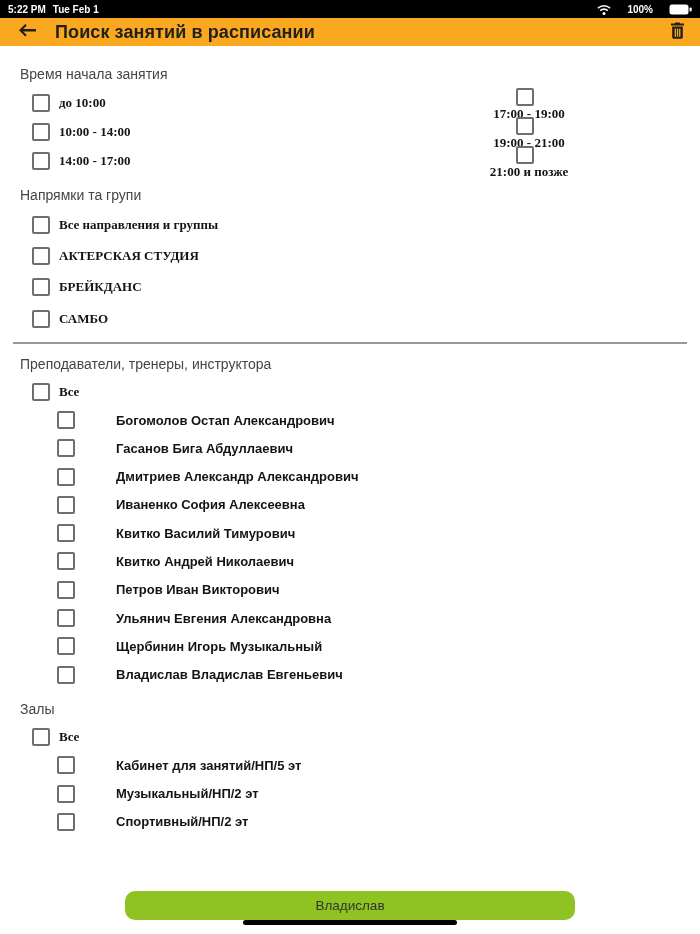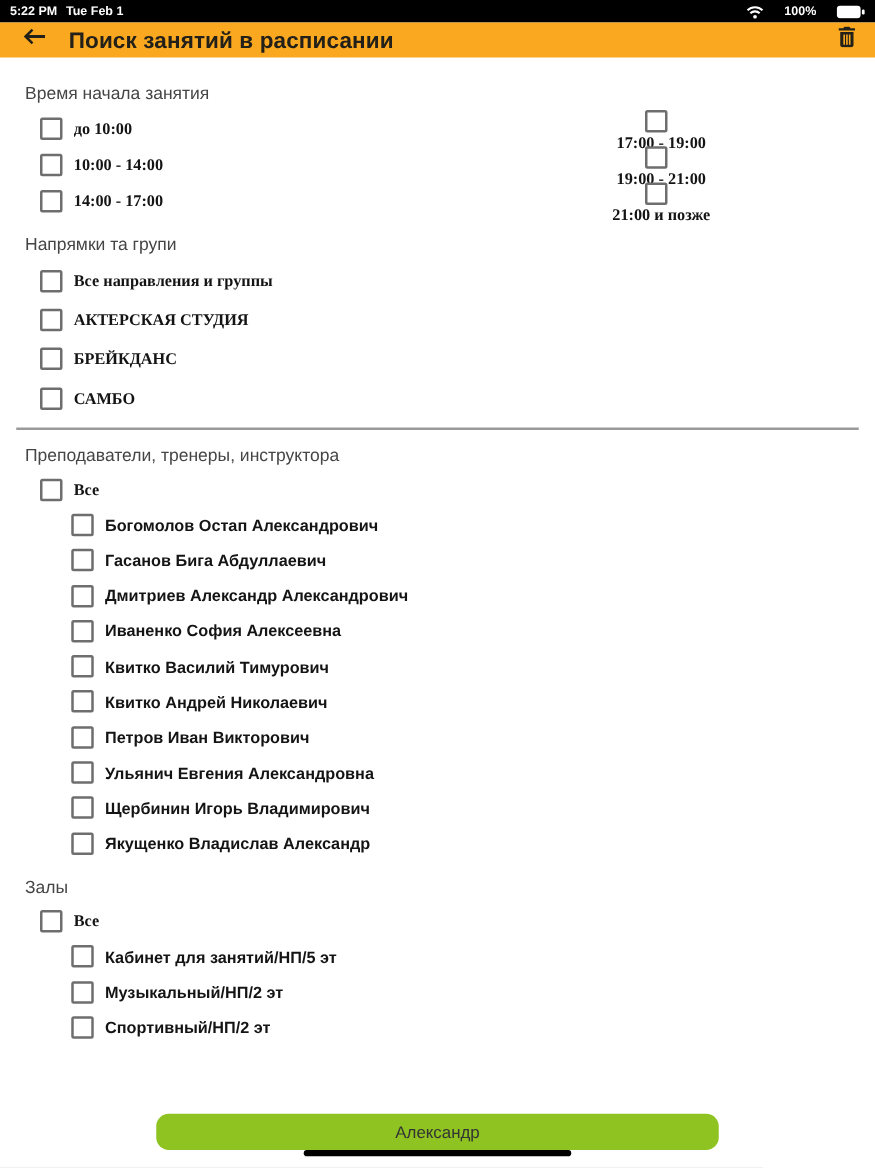--- a/index.html
+++ b/index.html
@@ -22,21 +22,21 @@
   }
   .back-btn{display:flex;align-items:center;margin-left:9px;cursor:pointer;}
   .app-title{font-size:18px;font-weight:700;color:#222018;margin-left:19px;letter-spacing:.1px;}
   .trash-btn{margin-left:auto;margin-right:5px;display:flex;align-items:center;cursor:pointer;}
   
   .content{padding-top:16px;}
   .section-label{font-size:14px;color:#454545;margin:12px 0 6px 20px;}
   .sec-time .section-label{margin-top:4px;}
   .row{display:flex;align-items:center;box-sizing:border-box;}
   .indent-1{padding-left:32px;font-family:Liberation Serif, serif;}
-  .indent-2{padding-left:57px;}
+  .indent-2{padding-left:57px;gap:32px;}
   .two-col{display:grid;grid-template-columns:350px 1fr;}
   .sec-time .row{height:29px;}
   .two-col .row.right{padding-left:8px;flex-direction:column;}
   .sec-groups .row{height:31.4px;}
   .sec-teachers .row{height:28.3px;}
   .sec-halls .row{height:28.3px;}
   .checkbox{
     width:14px;height:14px;border:2px solid #6e6e6e;border-radius:2px;
     background:#fff;margin-right:9px;flex:none;
   }
@@ -187,25 +187,25 @@
         <div class="row indent-2">
           <span class="checkbox"></span>
           <span class="row-label">Петров Иван Викторович</span>
         </div>
         <div class="row indent-2">
           <span class="checkbox"></span>
           <span class="row-label">Ульянич Евгения Александровна</span>
         </div>
         <div class="row indent-2">
           <span class="checkbox"></span>
-          <span class="row-label">Щербинин Игорь Владимирович</span>
-        </div>
-        <div class="row indent-2">
-          <span class="checkbox"></span>
-          <span class="row-label">Якущенко Владислав Александр</span>
+          <span class="row-label">Щербинин Игорь Музыкальный</span>
+        </div>
+        <div class="row indent-2">
+          <span class="checkbox"></span>
+          <span class="row-label">Владислав Владислав Евгеньевич</span>
         </div>
       </div>
       <div class="section sec-halls">
         <div class="section-label">Залы</div>
         <div class="row indent-1">
           <span class="checkbox"></span>
           <span class="row-label">Все</span>
         </div>
         <div class="row indent-2">
           <span class="checkbox"></span>
@@ -216,18 +216,18 @@
           <span class="row-label">Музыкальный/НП/2 эт</span>
         </div>
         <div class="row indent-2">
           <span class="checkbox"></span>
           <span class="row-label">Спортивный/НП/2 эт</span>
         </div>
       </div>
     </div>
 
   <button class="save-btn">
-    <span>Александр</span>
+    <span>Владислав</span>
   </button>
 
   <div class="home-indicator"></div>
 
 </div>
 
 </body></html>

